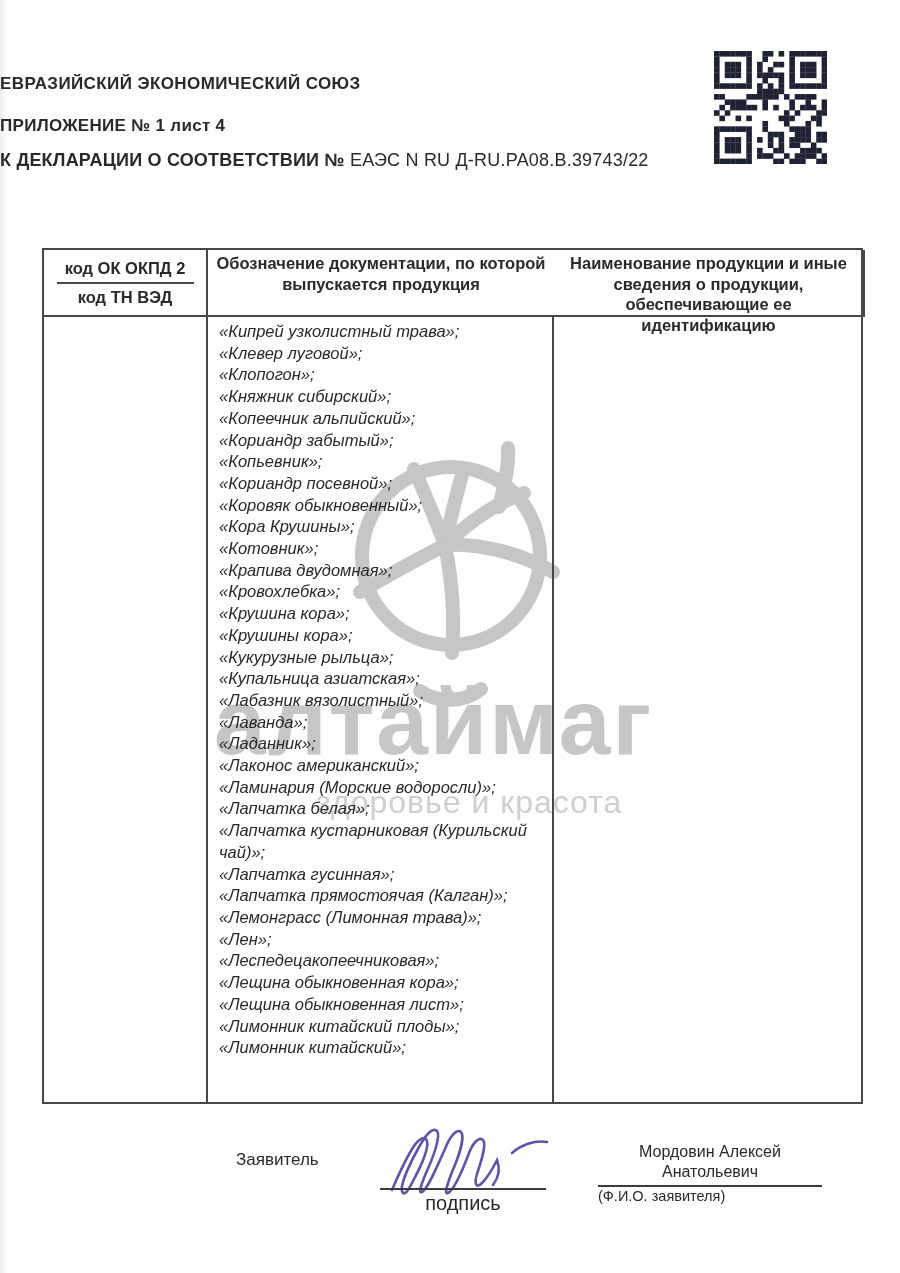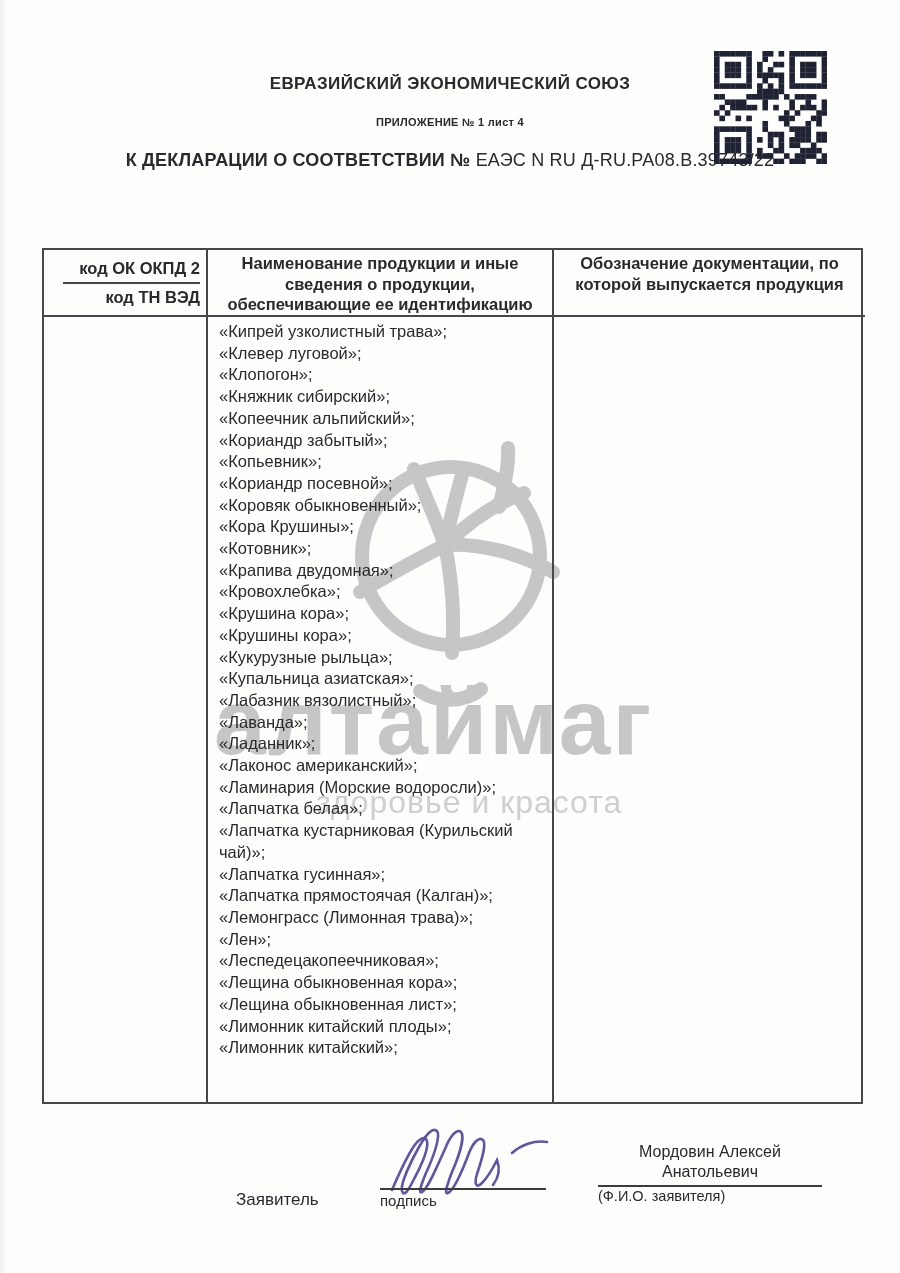--- a/index.html
+++ b/index.html
@@ -16,23 +16,23 @@
   .page{
     position:relative;
     width:900px;height:1273px;
     background:var(--paper);
     font-family:"Liberation Sans", sans-serif;
     color:var(--text);
     overflow:hidden;
     margin:0 auto;
   }
   
-  .hdr-line{position:absolute;left:0;width:900px;text-align:center;font-weight:bold;}
+  .hdr-line{position:absolute;left:0;width:900px;text-align:left;font-weight:bold;}
   .hdr-line1{top:74px;font-size:17px;letter-spacing:.4px;}
-  .hdr-line2{top:116px;font-size:11px;letter-spacing:.3px;}
+  .hdr-line2{top:116px;font-size:17px;letter-spacing:.3px;}
   .hdr-line3{top:150px;font-size:18px;letter-spacing:.2px;}
   .hdr-line3 .decl-number{font-weight:normal;}
   
   .qr{position:absolute;left:714px;top:51px;width:113px;height:113px;}
   
   .watermark{position:absolute;inset:0;z-index:0;pointer-events:none;border-radius:29px;}
   .wm-logo{position:absolute;left:320px;top:428px;}
   .wm-brand{
     position:absolute;left:214px;top:676px;width:520px;
     font-size:93px;font-weight:bold;color:var(--watermark);
@@ -49,29 +49,29 @@
     display:grid;grid-template-columns:164px 346px 311px;grid-template-rows:67px 1fr;
     border:2px solid var(--border);
     z-index:1;background:transparent;
     box-sizing:border-box;
   }
   .cell{box-sizing:border-box;}
   .cell.v{border-right:2px solid var(--border);}
   .cell.hdr{border-bottom:2px solid var(--border);
     font-weight:bold;font-size:16.5px;line-height:20.5px;
     text-align:center;padding:3px 6px;}
-  .c1h{display:flex;flex-direction:column;align-items:flex-end;justify-content:center;}
+  .c1h{display:flex;flex-direction:column;align-items:center;justify-content:center;}
   .code-divider{width:137px;height:2px;background:var(--border);margin:3px 0;}
-  .c2b{padding:4px 8px 8px 11px;font-size:16.5px;line-height:21.7px;}
+  .c2b{padding:4px 8px 8px 11px;font-size:16.5px;line-height:21.7px;font-style:italic;}
   .product-item{white-space:normal;}
   
-  .applicant-label{position:absolute;left:236px;top:1150px;font-size:17px;margin-top:40px;}
+  .applicant-label{position:absolute;left:236px;top:1150px;font-size:17px;}
   .sig-svg{position:absolute;left:368px;top:1118px;}
   .sig-line{position:absolute;left:380px;top:1188px;width:166px;height:2px;background:#3c3c3c;}
-  .sig-caption{position:absolute;left:380px;top:1192px;width:166px;text-align:left;font-size:15px;}
+  .sig-caption{position:absolute;left:380px;top:1192px;width:166px;text-align:center;font-size:20px;}
   .fio-name{position:absolute;left:598px;top:1142px;width:224px;text-align:center;font-size:16px;line-height:20px;}
   .fio-line{position:absolute;left:598px;top:1185px;width:224px;height:2px;background:#3c3c3c;}
   .fio-caption{position:absolute;left:598px;top:1188px;width:224px;font-size:14.5px;}
   
   .scan-edge{position:absolute;left:0;top:0;width:6px;height:1273px;
     background:linear-gradient(to right, rgba(0,0,0,.06), rgba(0,0,0,0));}
 </style>
 </head>
 <body>
 
@@ -328,22 +328,22 @@
       <rect x="19" y="20" width="1.04" height="1.04" fill="#1e2233"></rect>
       <rect x="20" y="20" width="1.04" height="1.04" fill="#1e2233"></rect>
     </svg>
 
   <div class="doc-table">
     <div class="cell v hdr c1h">
       <div>код ОК ОКПД 2</div>
       <div class="code-divider"></div>
       <div>код ТН ВЭД</div>
     </div>
+    <div class="cell hdr">Обозначение документации, по которой выпускается продукция</div>
     <div class="cell v hdr">Наименование продукции и иные сведения о продукции, обеспечивающие ее идентификацию</div>
-    <div class="cell hdr">Обозначение документации, по которой выпускается продукция</div>
     <div class="cell v"></div>
     <div class="cell v c2b">
       <div>
           <div class="product-item">«Кипрей узколистный трава»;</div>
           <div class="product-item">«Клевер луговой»;</div>
           <div class="product-item">«Клопогон»;</div>
           <div class="product-item">«Княжник сибирский»;</div>
           <div class="product-item">«Копеечник альпийский»;</div>
           <div class="product-item">«Кориандр забытый»;</div>
           <div class="product-item">«Копьевник»;</div>

